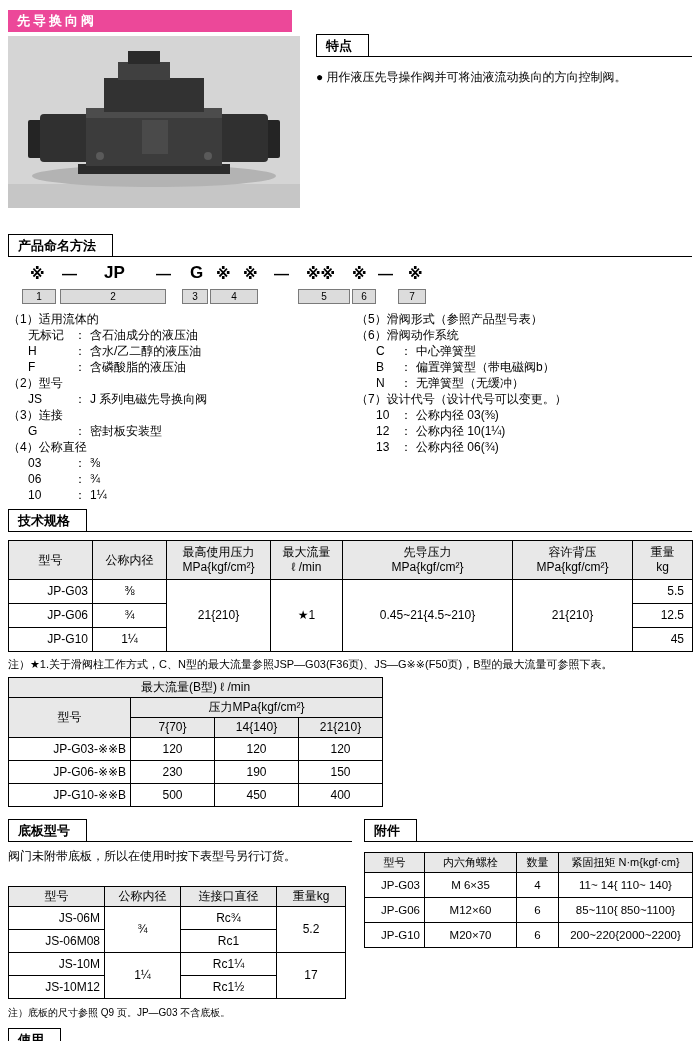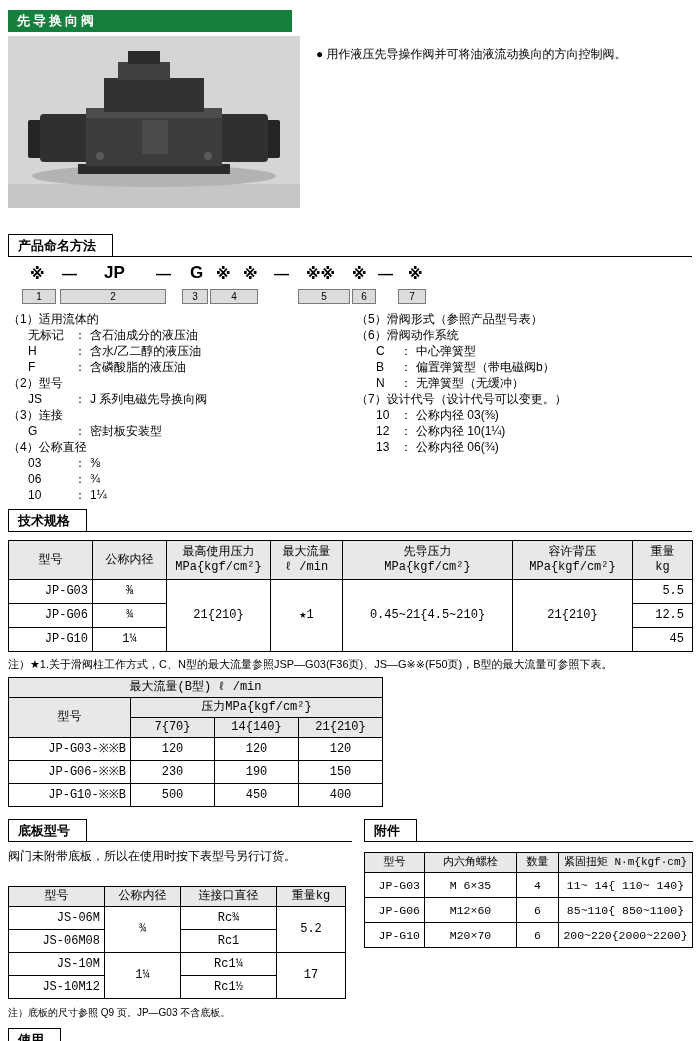--- a/index.html
+++ b/index.html
@@ -5,21 +5,21 @@
   html,body{margin:0;padding:0;}
   body{
     width:700px;height:1041px;background:#ffffff;color:#000;
     font-family:"Liberation Sans","DejaVu Sans",sans-serif;
     font-size:12px;overflow:hidden;
   }
   .page{padding:10px 8px 0 8px;position:relative;}
 
   
   .topbar{
-    width:284px;height:22px;background:#15803d;color:#fff;
+    width:284px;height:22px;background:#ec4899;color:#fff;
     font-weight:bold;font-size:13px;line-height:22px;
     padding-left:9px;box-sizing:border-box;letter-spacing:3px;
   }
 
   .top-row{display:flex;}
   .top-left{width:292px;flex:none;}
   .photo{width:292px;height:172px;margin-top:4px;}
   .photo svg{display:block;}
   .features{flex:1;margin-left:16px;margin-top:24px;}
 
@@ -55,21 +55,21 @@
   .exp-right{flex:1;margin-left:18px;}
   .exp-head{font-size:12px;line-height:16px;}
   .exp-item{display:flex;padding-left:20px;line-height:16px;font-size:12px;}
   .exp-item .k{flex:none;}
   .exp-left .k{width:46px;}
   .exp-right .k{width:24px;}
   .exp-item .s{flex:none;padding-right:4px;}
   .exp-item .v{flex:1;}
 
   
-  .tbl{border-collapse:collapse;table-layout:fixed;margin-top:8px;font-family:Liberation Mono, monospace;}
+  .tbl{border-collapse:collapse;table-layout:fixed;margin-top:8px;}
   .tbl th,.tbl td{
     border:1px solid #000;padding:2px 4px;font-size:12px;
     font-weight:normal;vertical-align:middle;line-height:15px;
   }
   .tbl th{background:#e8e8e8;text-align:center;}
   .tbl td{background:#fff;text-align:center;}
   .tbl td.model{text-align:right;padding-left:6px;}
   .tbl td.r{text-align:right;padding-right:8px;}
   .tech-table{width:684px;}
   .tech-table td{height:19px;}
@@ -114,20 +114,23 @@
           <rect x="96" y="42" width="100" height="34" fill="#323232"></rect>
           <rect x="110" y="26" width="52" height="18" fill="#404040"></rect>
           <rect x="120" y="15" width="32" height="13" fill="#2a2a2a"></rect>
           <circle cx="92" cy="120" r="4" fill="#5a5a5a"></circle>
           <circle cx="200" cy="120" r="4" fill="#5a5a5a"></circle>
           <rect x="134" y="84" width="26" height="34" fill="#4a4a4a"></rect>
         </svg>
       </div>
     </div>
     <div class="features">
+      <div class="sec-head">
+        <span class="sec-box">特点</span>
+      </div>
       <div class="bullet">● 用作液压先导操作阀并可将油液流动换向的方向控制阀。</div>
     </div>
   </div>
 
   <div class="naming">
     <div class="sec-head">
       <span class="sec-box">产品命名方法</span>
     </div>
 
     <div class="code-row">

